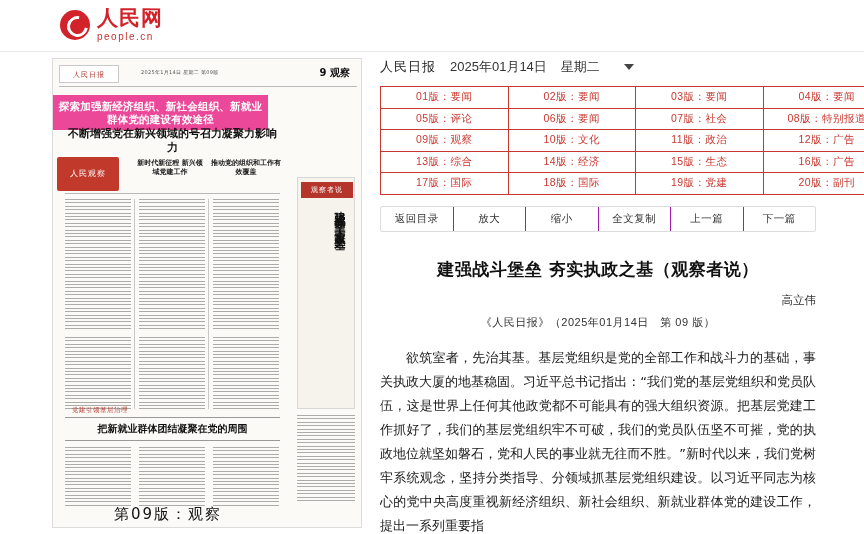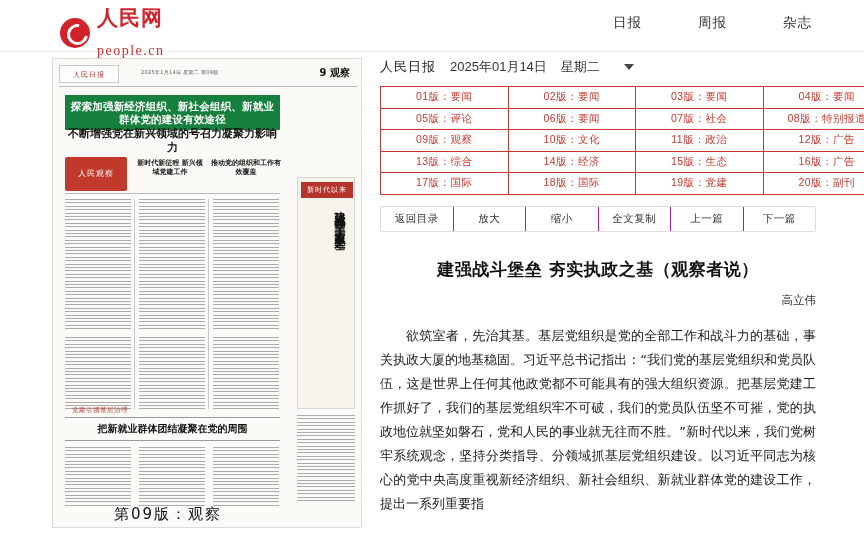--- a/index.html
+++ b/index.html
@@ -51,25 +51,24 @@
   }
   .logo-text { line-height: 1; }
   .logo-cn {
     font-size: 21px;
     color: #d2232a;
     font-weight: bold;
     letter-spacing: 1px;
     font-family: "DejaVu Sans", sans-serif;
   }
   .logo-en {
-    font-size: 14px;
+    font-size: 10px;
     color: #c0332f;
     letter-spacing: 1.5px;
-    margin-top: 15px;
-    font-family: Liberation Serif, serif;
+    margin-top: 3px;
   }
   .nav {
     position: absolute;
     right: 52px; top: 14px;
     display: flex;
     gap: 56px;
   }
   .nav-item {
     font-size: 13.5px;
     color: #333;
@@ -114,44 +113,44 @@
   }
   .scan-pagenum {
     position: absolute;
     right: 7px; top: 1px;
     font-size: 10px;
     color: #111;
     font-weight: bold;
   }
   .scan-head1 {
     position: absolute;
-    left: 12px; top: 36px;
+    left: 0; top: 36px;
     width: 215px;
-    background: #15803d;
+    background: #ec4899;
     color: #fff;
     font-size: 10.5px;
     font-weight: bold;
     padding: 5px 4px;
     text-align: center;
     letter-spacing: 0.2px;
     line-height: 1.2;
   }
   .scan-head2 {
     position: absolute;
     left: 12px; top: 68px;
     width: 215px;
     font-size: 11px;
     color: #111;
     font-weight: bold;
     text-align: center;
     line-height: 1.25;
   }
   .scan-stampbox {
     position: absolute;
-    left: 12px; top: 98px;
+    left: 4px; top: 98px;
     width: 62px; height: 34px;
     background: #c0392b;
     border-radius: 2px;
     color: #fff;
     font-size: 8px;
     text-align: center;
     line-height: 34px;
     letter-spacing: 1px;
   }
   .scan-sub {
@@ -347,25 +346,20 @@
 <div class="page">
 
   <div class="header">
     <div class="logo">
       <div class="logo-mark"></div>
       <div class="logo-text">
         <div class="logo-cn">人民网</div>
         <div class="logo-en">people.cn</div>
       </div>
     </div>
-    <div class="nav">
-      <div class="nav-item">日报</div>
-      <div class="nav-item">周报</div>
-      <div class="nav-item">杂志</div>
-    </div>
   </div>
 
   <div class="scan">
     <div class="scan-top">
       <div class="scan-masthead">人民日报</div>
       <div class="scan-date">2025年1月14日 星期二 第09版</div>
       <div class="scan-pagenum">9 观察</div>
     </div>
 
     <div class="scan-head1">探索加强新经济组织、新社会组织、新就业群体党的建设有效途径</div>
@@ -380,21 +374,21 @@
     <div class="scan-col" style="left:12px; top:140px; width:66px; height:130px;"></div>
     <div class="scan-col" style="left:86px; top:140px; width:66px; height:130px;"></div>
     <div class="scan-col" style="left:160px; top:140px; width:66px; height:130px;"></div>
     <div class="scan-vrule" style="left:81px; top:140px; height:210px;"></div>
     <div class="scan-vrule" style="left:155px; top:140px; height:210px;"></div>
     <div class="scan-col" style="left:12px; top:278px; width:66px; height:72px;"></div>
     <div class="scan-col" style="left:86px; top:278px; width:66px; height:72px;"></div>
     <div class="scan-col" style="left:160px; top:278px; width:66px; height:72px;"></div>
 
     <div class="scan-side">
-      <div class="scan-side-title">新时代以来</div>
+      <div class="scan-side-title">观察者说</div>
       <div class="scan-side-vtext" style="right:8px;">建强战斗堡垒 夯实执政之基</div>
     </div>
     <div class="scan-col" style="right:6px; top:356px; width:58px; height:86px;"></div>
 
     <div class="scan-mini-red">党建引领基层治理</div>
     <div class="scan-head3">把新就业群体团结凝聚在党的周围</div>
     <div class="scan-col" style="left:12px; bottom:20px; width:66px; height:60px;"></div>
     <div class="scan-col" style="left:86px; bottom:20px; width:66px; height:60px;"></div>
     <div class="scan-col" style="left:160px; bottom:20px; width:66px; height:60px;"></div>
   </div>
@@ -449,16 +443,17 @@
       <div class="tool-btn">返回目录</div>
       <div class="tool-btn">放大</div>
       <div class="tool-btn">缩小</div>
       <div class="tool-btn">全文复制</div>
       <div class="tool-btn">上一篇</div>
       <div class="tool-btn">下一篇</div>
     </div>
 
     <div class="art-title">建强战斗堡垒 夯实执政之基（观察者说）</div>
     <div class="art-author">高立伟</div>
+    <div class="art-source">《人民日报》（2025年01月14日　第 09 版）</div>
     <div class="art-body">欲筑室者，先治其基。基层党组织是党的全部工作和战斗力的基础，事关执政大厦的地基稳固。习近平总书记指出：“我们党的基层党组织和党员队伍，这是世界上任何其他政党都不可能具有的强大组织资源。把基层党建工作抓好了，我们的基层党组织牢不可破，我们的党员队伍坚不可摧，党的执政地位就坚如磐石，党和人民的事业就无往而不胜。”新时代以来，我们党树牢系统观念，坚持分类指导、分领域抓基层党组织建设。以习近平同志为核心的党中央高度重视新经济组织、新社会组织、新就业群体党的建设工作，提出一系列重要指</div>
 
   </div>
 </div>
 
 </body></html>

